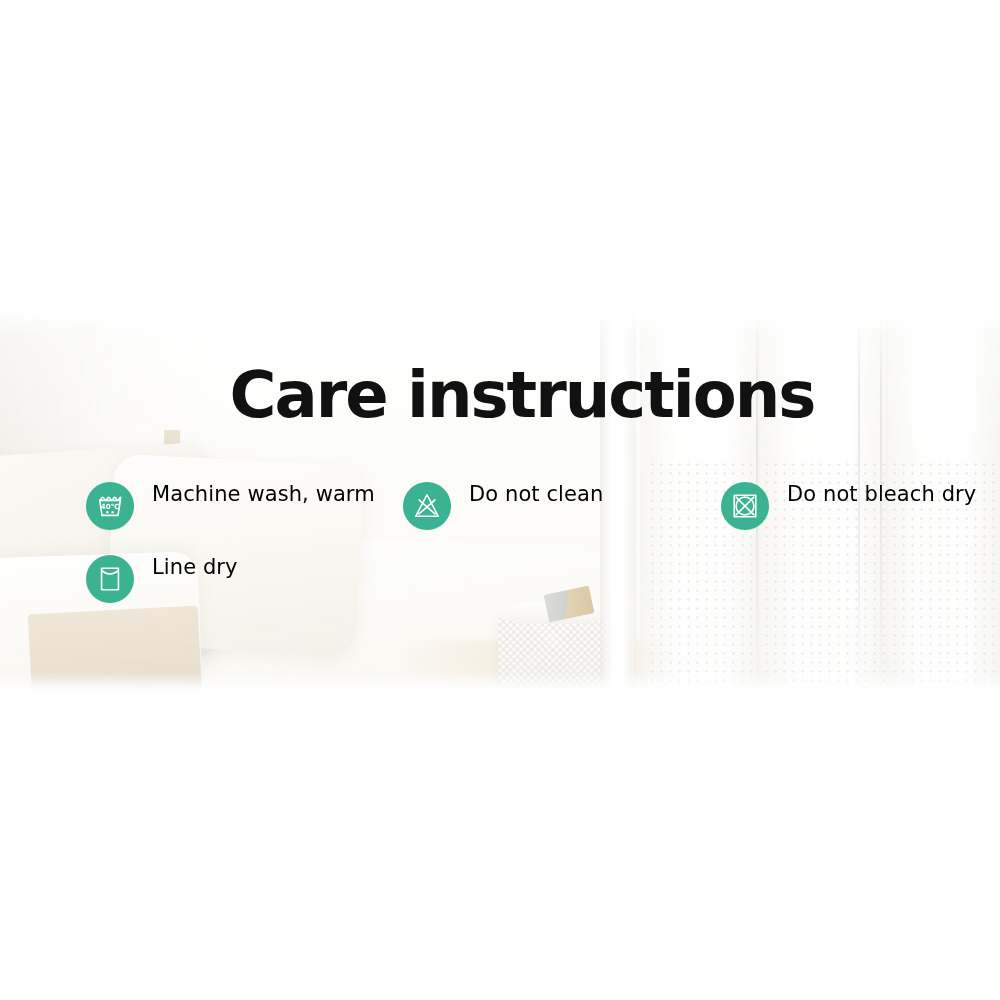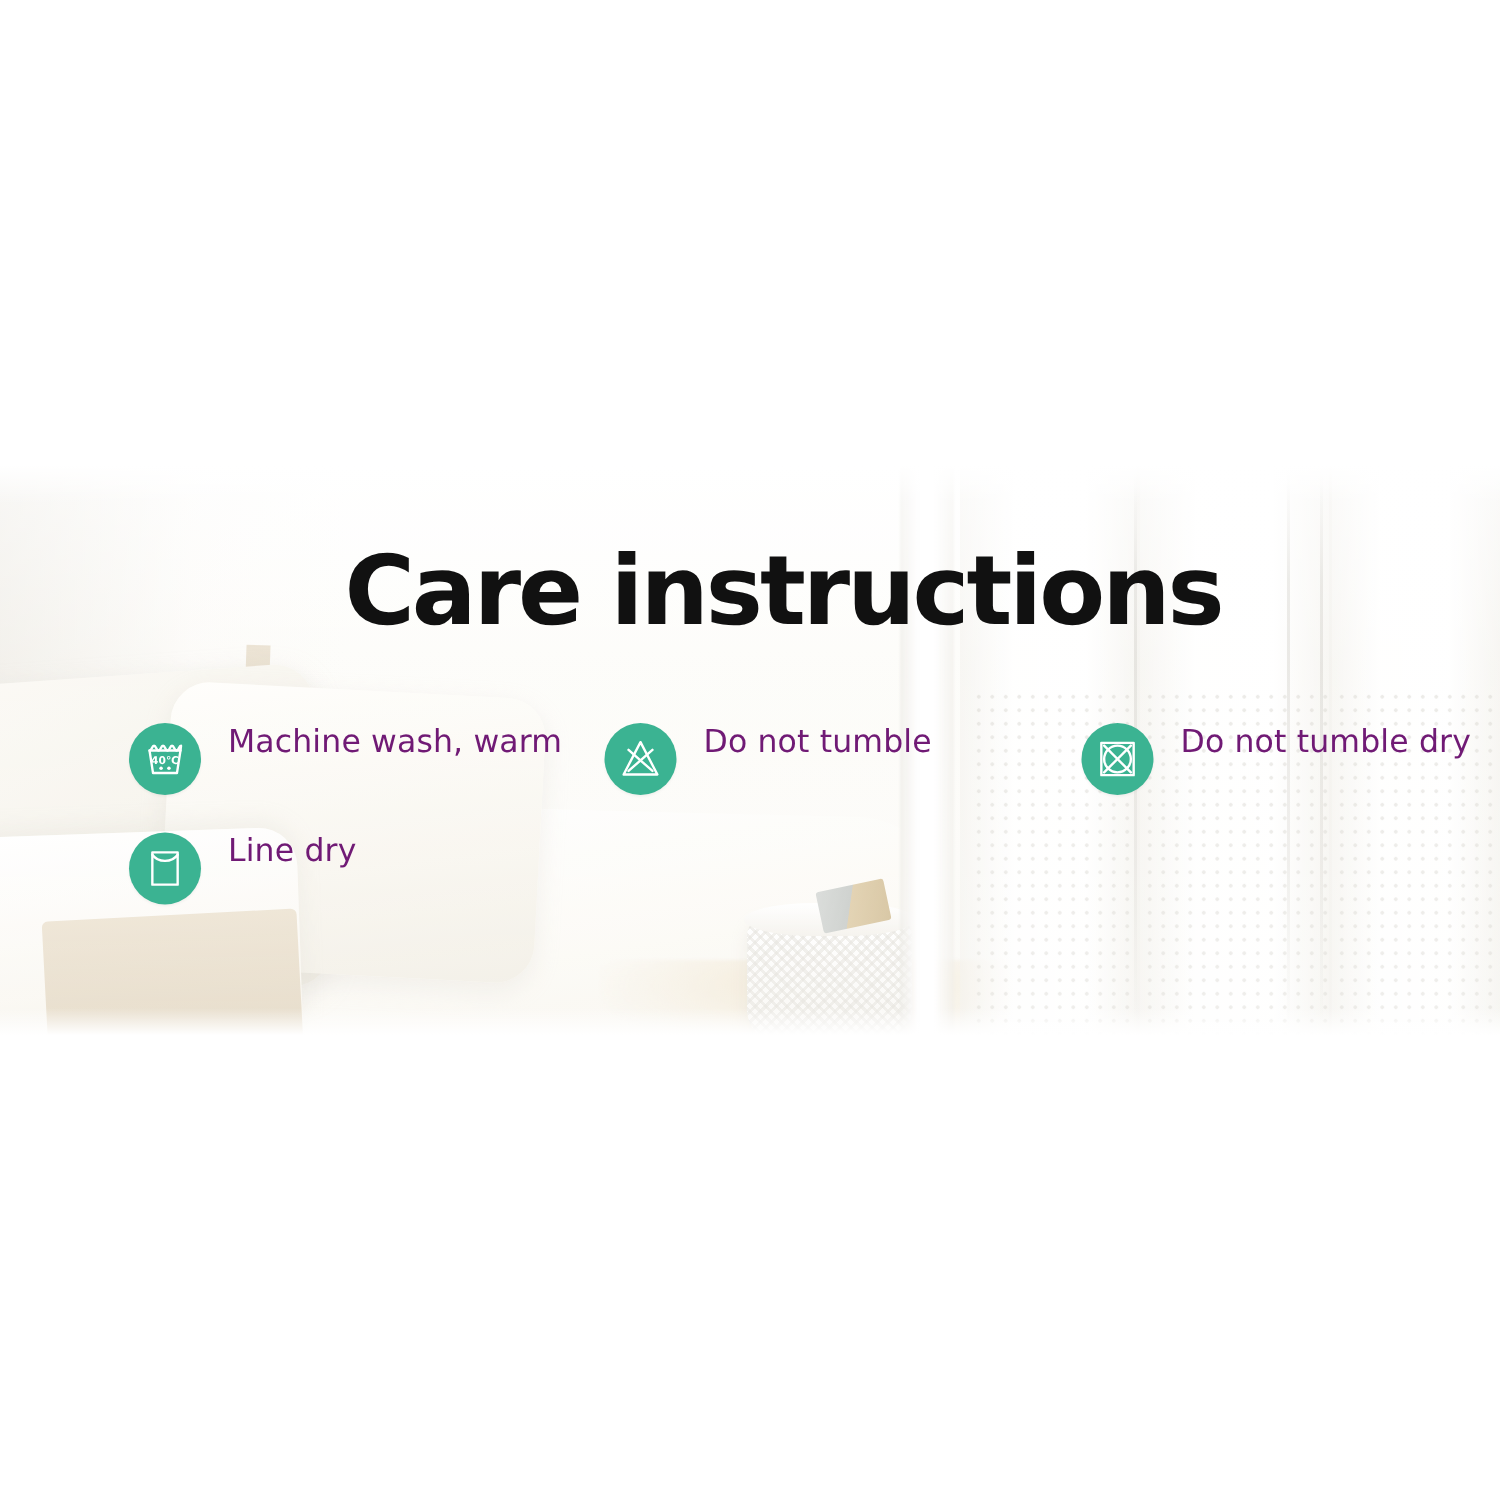--- a/index.html
+++ b/index.html
@@ -168,21 +168,21 @@
     width:48px;height:48px;border-radius:50%;
     background:#3bb392;
     display:flex;align-items:center;justify-content:center;
     flex:0 0 48px;
     box-shadow:0 1px 2px rgba(0,0,0,.05);
   }
   .badge svg{display:block;}
   .care-label{
     font-family:"DejaVu Sans", sans-serif;
     font-size:21px;
-    color:#701a75;
+    color:#000000;
     white-space:nowrap;
     letter-spacing:.1px;
   }
 </style>
 </head>
 <body>
 
 <div class="banner">
 
   <div class="photo">
@@ -235,34 +235,34 @@
     </div>
 
     <div class="care-item">
       <span class="badge">
         <svg width="30" height="30" viewBox="0 0 32 32" fill="none" stroke="#ffffff" stroke-width="1.7" stroke-linejoin="round" stroke-linecap="round">
           <path d="M16 4 L28 27 L4 27 Z"></path>
           <line x1="7.5" y1="9.5" x2="24.5" y2="24.5"></line>
           <line x1="24.5" y1="9.5" x2="7.5" y2="24.5"></line>
         </svg>
       </span>
-      <span class="care-label">Do not tumble</span>
+      <span class="care-label">Do not clean</span>
     </div>
 
 
     <div class="care-item">
       <span class="badge">
         <svg width="30" height="30" viewBox="0 0 32 32" fill="none" stroke="#ffffff" stroke-width="1.7" stroke-linejoin="round" stroke-linecap="round">
           <rect x="4.5" y="4.5" width="23" height="23"></rect>
           <circle cx="16" cy="16" r="9.5"></circle>
           <line x1="6.5" y1="6.5" x2="25.5" y2="25.5"></line>
           <line x1="25.5" y1="6.5" x2="6.5" y2="25.5"></line>
         </svg>
       </span>
-      <span class="care-label">Do not tumble dry</span>
+      <span class="care-label">Do not bleach dry</span>
     </div>
 
 
     <div class="care-item">
       <span class="badge">
         <svg width="30" height="30" viewBox="0 0 32 32" fill="none" stroke="#ffffff" stroke-width="1.7" stroke-linejoin="round" stroke-linecap="round">
           <rect x="7" y="4.5" width="18" height="23"></rect>
           <path d="M7 6.2 C11 12 21 12 25 6.2"></path>
         </svg>
       </span>

